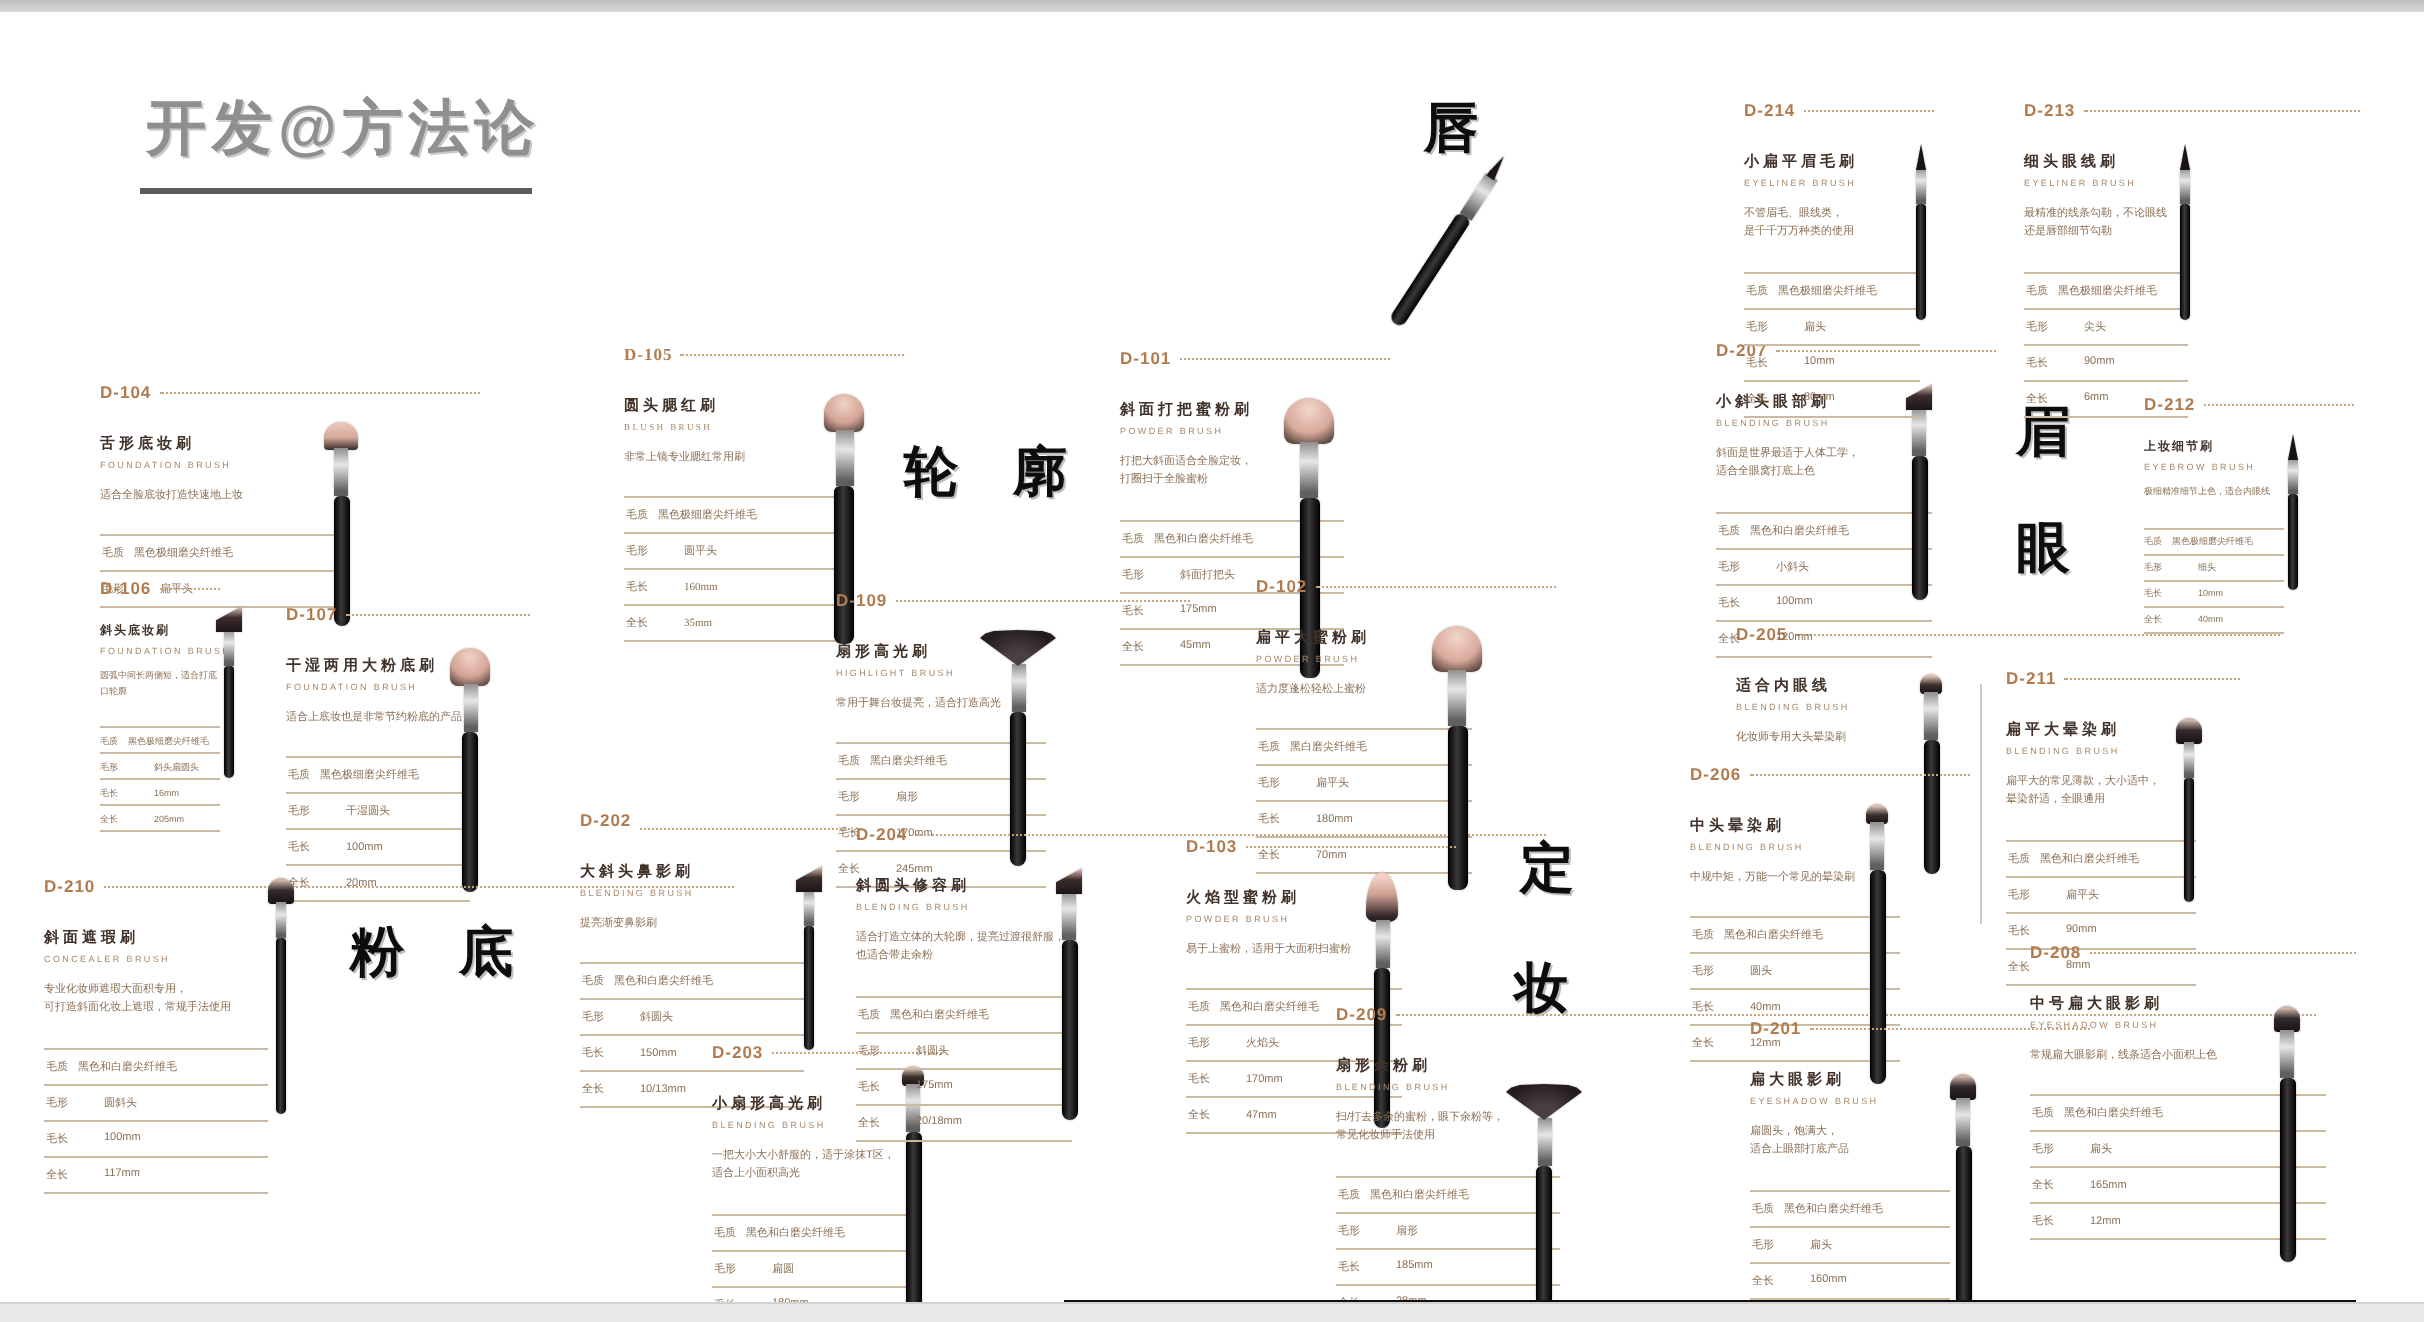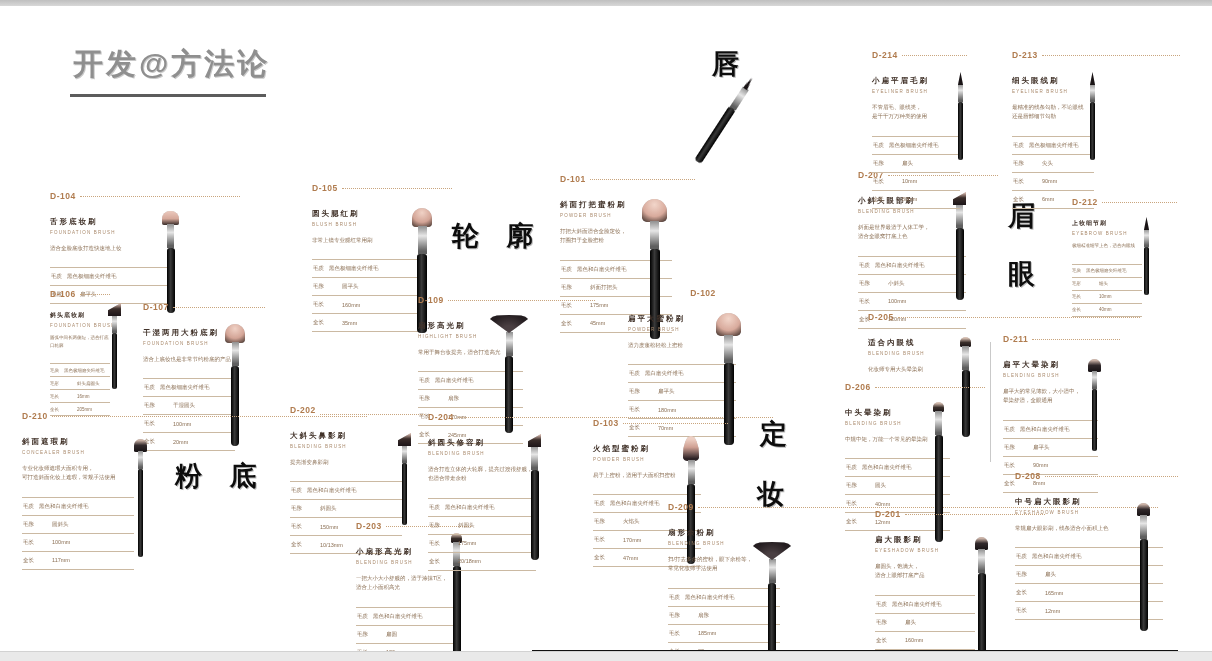--- a/index.html
+++ b/index.html
@@ -156,21 +156,21 @@
             <span class="spec-value">20mm</span>
           </div>
         </div>
         <div class="brush b-md" style="left: 82px; top: 22px; height: 122px;">
           <div class="tip tip-round"></div>
           <div class="ferrule"></div>
           <div class="handle"></div>
         </div>
       </div>
       <div class="card" style="left: 22px; top: 405px; width: 345px;">
-        <div class="code-row" style="width: 345px;">
+        <div class="code-row" style="width: 345px; margin-top: 27px;">
           <span class="code">D-210</span>
           <span class="leader"></span>
         </div>
         <div class="name" style="width: 112px;">斜面遮瑕刷</div>
         <div class="english" style="width: 112px;">CONCEALER BRUSH</div>
         <div class="desc" style="width: 112px;">专业化妆师遮瑕大面积专用，
 可打造斜面化妆上遮瑕，常规手法使用</div>
         <div class="specs" style="width: 112px;">
           <div class="spec-row wide">
             <span class="spec-label">毛质</span>
@@ -188,21 +188,21 @@
             <span class="spec-label">全长</span>
             <span class="spec-value">117mm</span>
           </div>
         </div>
         <div class="brush b-sm" style="left: 112px; top: 28px; height: 118px;">
           <div class="tip tip-shader"></div>
           <div class="ferrule"></div>
           <div class="handle"></div>
         </div>
       </div>
-      <div class="card" style="left: 312px; top: 177px; width: 140px;">
+      <div class="card" style="left: 312px; top: 166px; width: 140px; font-family: Liberation Serif, serif;">
         <div class="code-row" style="width: 140px;">
           <span class="code">D-105</span>
           <span class="leader"></span>
         </div>
         <div class="name" style="width: 112px;">圆头腮红刷</div>
         <div class="english" style="width: 112px;">BLUSH BRUSH</div>
         <div class="desc" style="width: 112px;">非常上镜专业腮红常用刷</div>
         <div class="specs" style="width: 112px;">
           <div class="spec-row wide">
             <span class="spec-label">毛质</span>
@@ -381,21 +381,21 @@
             <span class="spec-value">45mm</span>
           </div>
         </div>
         <div class="brush b-lg" style="left: 82px; top: 25px; height: 140px;">
           <div class="tip tip-roundBig"></div>
           <div class="ferrule"></div>
           <div class="handle"></div>
         </div>
       </div>
       <div class="card" style="left: 628px; top: 282px; width: 150px;">
-        <div class="code-row" style="width: 150px; flex-direction: column;">
+        <div class="code-row" style="width: 150px;">
           <span class="code">D-102</span>
           <span class="leader"></span>
         </div>
         <div class="name" style="width: 108px;">扁平大蜜粉刷</div>
         <div class="english" style="width: 108px;">POWDER BRUSH</div>
         <div class="desc" style="width: 108px;">适力度蓬松轻松上蜜粉</div>
         <div class="specs" style="width: 108px;">
           <div class="spec-row wide">
             <span class="spec-label">毛质</span>
             <span class="spec-value">黑白磨尖纤维毛</span>

